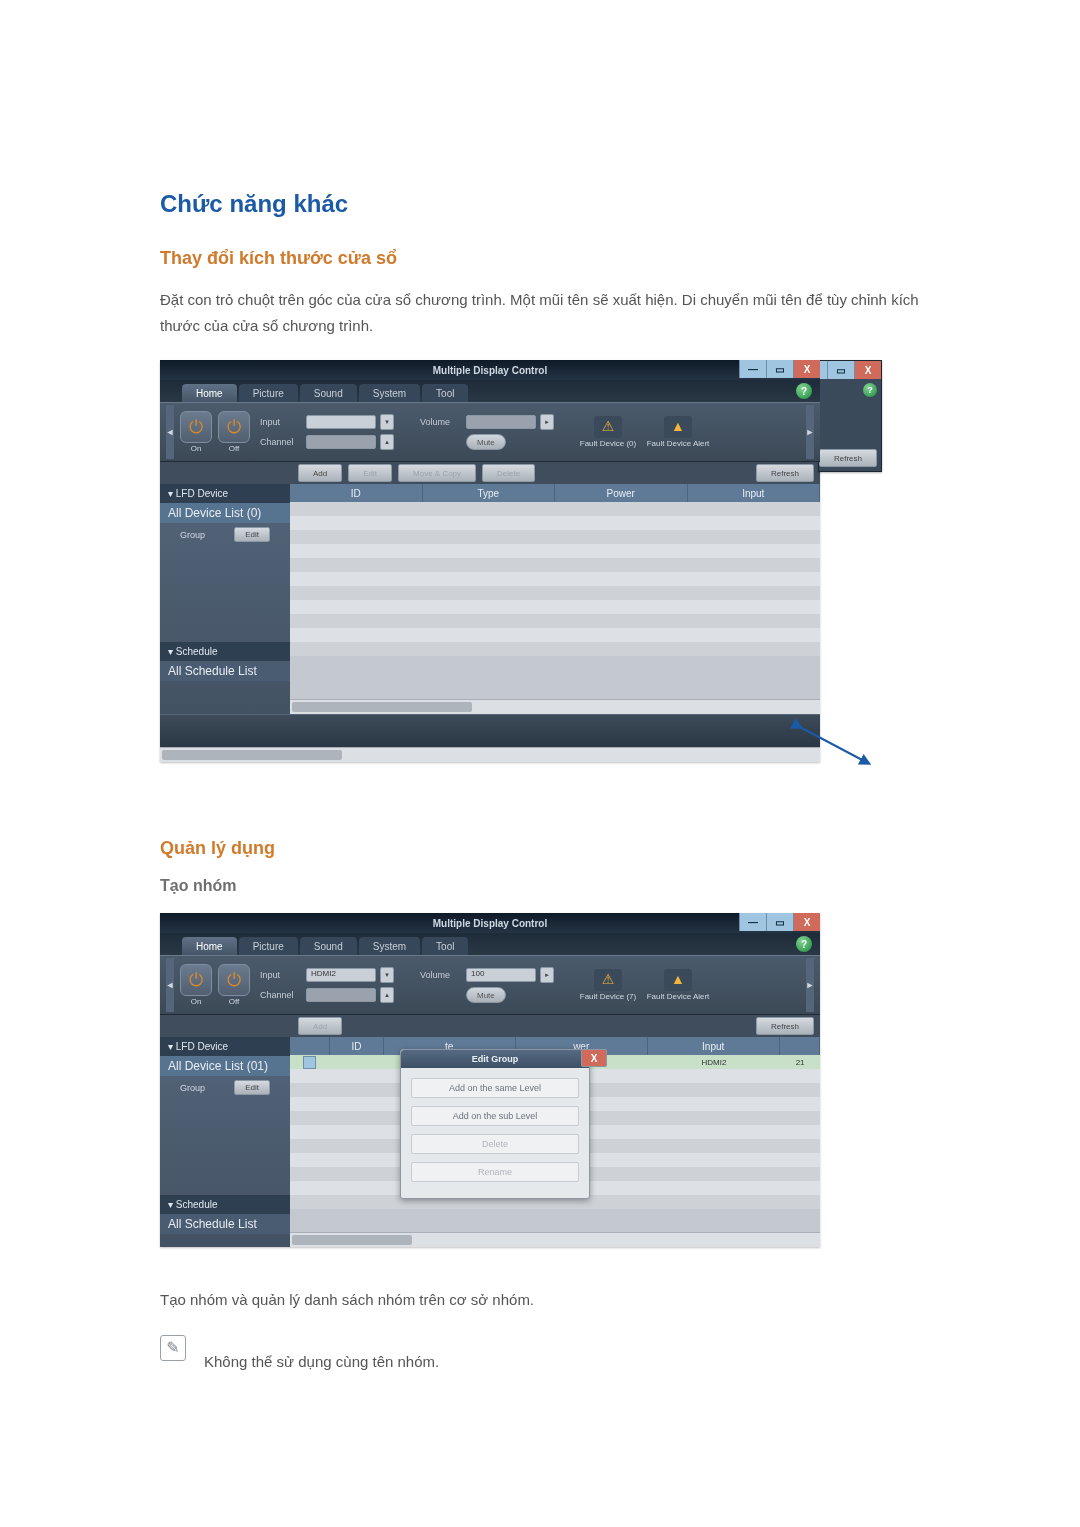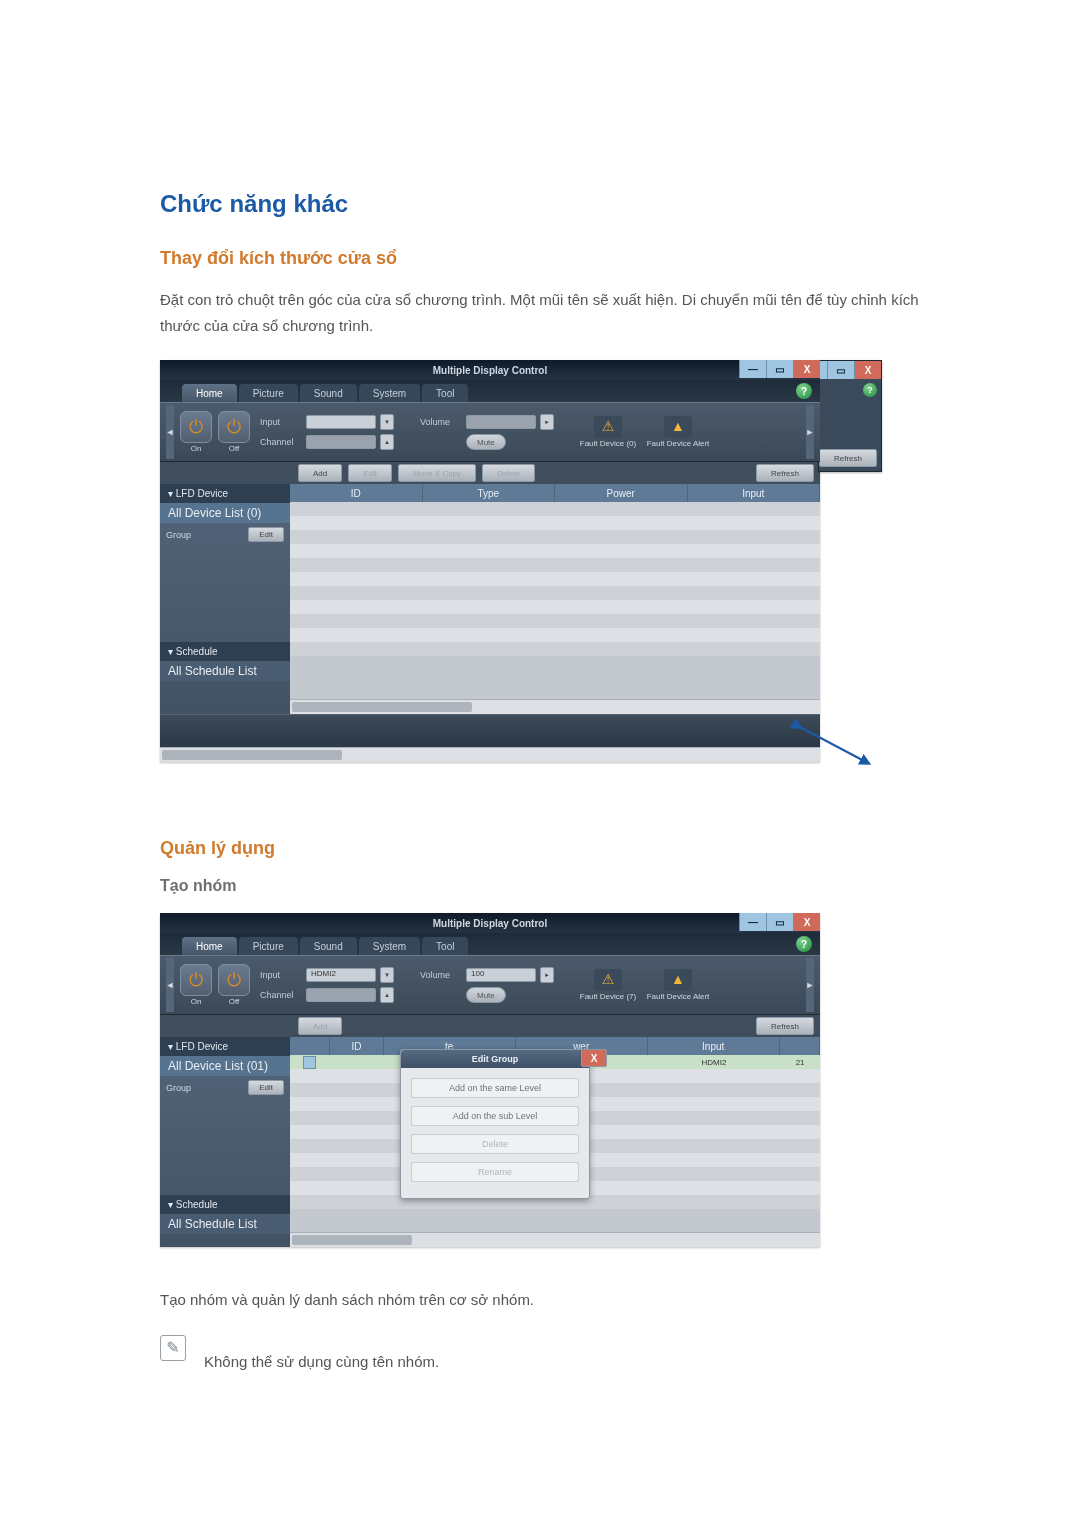--- a/index.html
+++ b/index.html
@@ -261,21 +261,21 @@
   }
   .sp-sub {
     background: #56738f;
     font-size: 12px;
     padding: 3px 8px;
     color: #e8edf3;
   }
   .sp-row {
     display: flex;
     align-items: center;
-    padding: 4px 6px;
+    padding: 4px 20px;
     font-size: 9px;
     color: #cfd8e2;
     gap: 18px;
   }
   .sp-row .mini {
     margin-left: auto;
     height: 13px;
     padding: 0 10px;
     background: linear-gradient(#d5dae0,#abb2ba);
     border: 1px solid #8b98a6;

